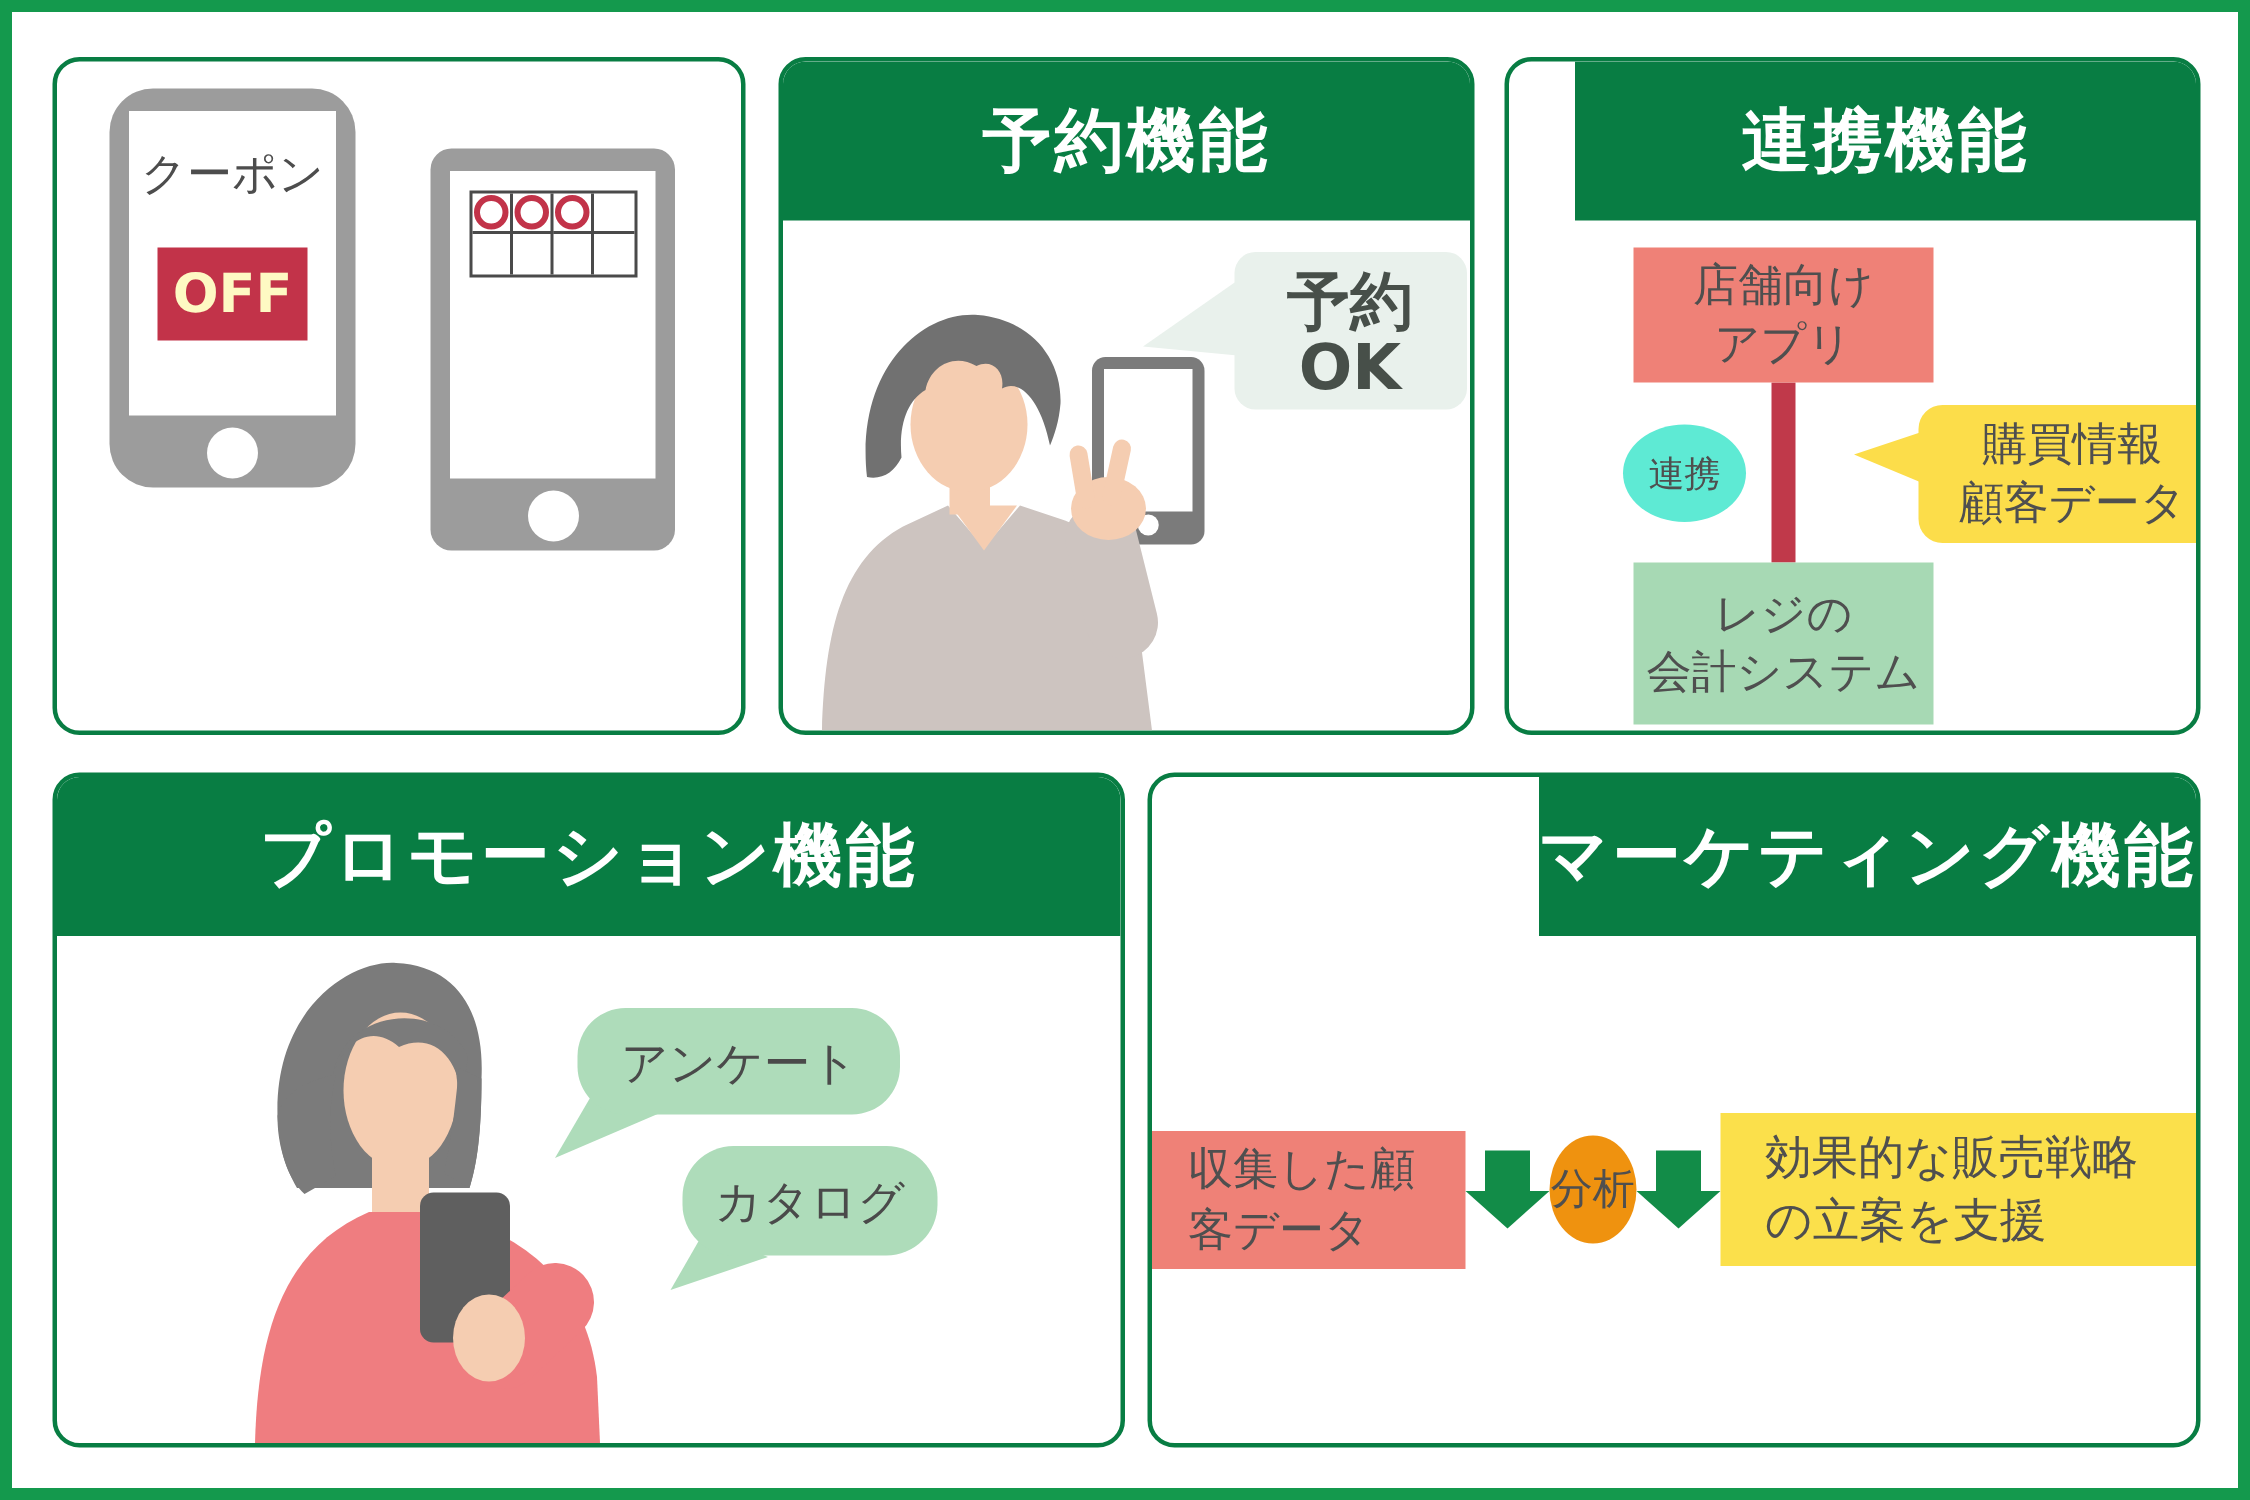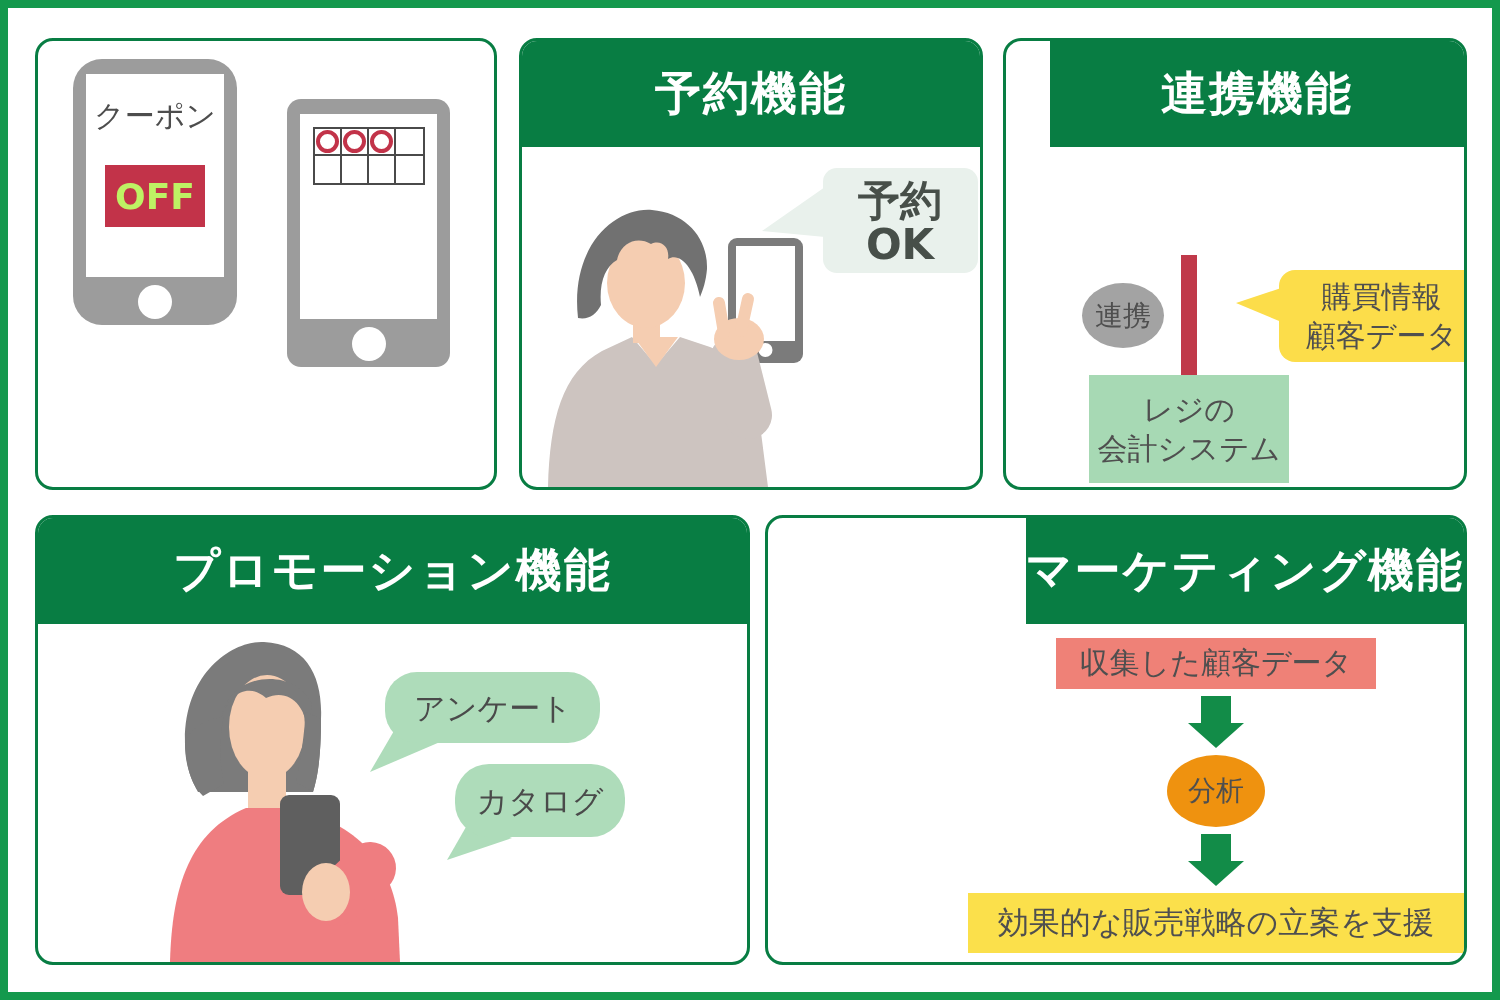--- a/index.html
+++ b/index.html
@@ -35,21 +35,21 @@
     display:flex;flex-direction:column;align-items:center;
   }
   .phone .home{
     position:absolute;bottom:6px;left:50%;transform:translateX(-50%);
     width:34px;height:34px;border-radius:50%;background:#ffffff;
   }
   #phone-coupon{left:35px;top:18px;width:164px;height:266px;border-radius:29px;}
   #phone-stamp{left:249px;top:58px;width:163px;height:268px;}
   .coupon-label{margin-top:22px;font-size:30px;color:#4d4d4d;}
   .off-badge{
-    margin-top:28px;width:100px;height:62px;background:#c23349;color:#bef264;
+    margin-top:28px;width:100px;height:62px;background:#c23349;color:#fef9c3;
     display:flex;align-items:center;justify-content:center;font-size:36px;font-weight:600;
   }
   .stamp-label{margin-top:24px;font-size:29px;line-height:1.3;color:#4d4d4d;text-align:center;}
   .stamp-grid{
     margin-top:13px;display:grid;grid-template-columns:repeat(4,27px);grid-auto-rows:27px;
     border:2px solid #4a4a4a;
   }
   .stamp-cell{box-sizing:border-box;border-right:2px solid #4a4a4a;border-bottom:2px solid #4a4a4a;
     display:flex;align-items:center;justify-content:center;}
   .stamp-cell:nth-child(4n){border-right:none;}
@@ -58,31 +58,31 @@
 
   .scene{position:absolute;inset:0;width:100%;height:100%;}
 
   
   .lbox{position:absolute;display:flex;flex-direction:column;align-items:center;justify-content:center;
     font-size:30px;line-height:1.3;color:#4f4f4f;text-align:center;}
   #store-app-box{left:39px;top:18px;width:200px;height:90px;background:#ef8177;}
   #register-box{left:39px;top:228px;width:200px;height:108px;background:#a7d9b4;}
   #link-connector{position:absolute;left:131px;top:108px;width:16px;height:120px;background:#c0394a;}
   #link-badge{
-    position:absolute;left:32px;top:136px;width:82px;height:65px;background:#a3a3a3;border-radius:50%;
-    display:flex;align-items:center;justify-content:center;font-size:28px;color:#4f4f4f;
+    position:absolute;left:32px;top:136px;width:82px;height:65px;background:#5eead4;border-radius:50%;
+    display:flex;align-items:center;justify-content:center;font-size:24px;color:#4f4f4f;
   }
   #purchase-bubble{left:229px;top:123px;width:205px;height:92px;background:#fcdd4a;border-radius:16px;}
   #purchase-bubble-tail{
     position:absolute;left:186px;top:140px;width:0;height:0;border-style:solid;
     border-width:16px 48px 20px 0;border-color:transparent #fcdd4a transparent transparent;
   }
 
   
-  #panel-marketing .panel-body{display:flex;flex-direction:column;align-items:center;}
+  #panel-marketing .panel-body{display:flex;flex-direction:row;align-items:center;}
   .m-step{display:flex;align-items:center;justify-content:center;color:#4f4f4f;}
   #collected-data-box{margin-top:14px;background:#ef8177;padding:5px 24px;font-size:30px;}
   #strategy-box{background:#fbe04b;padding:9px 30px;font-size:31px;}
   .down-arrow{display:flex;flex-direction:column;align-items:center;margin:7px 0;}
   .down-arrow .stem{width:30px;height:27px;background:#128c48;}
   .down-arrow .head{width:0;height:0;border-left:28px solid transparent;border-right:28px solid transparent;
     border-top:25px solid #128c48;}
   #analysis-badge{
     width:98px;height:72px;background:#ef920f;border-radius:50%;
     display:flex;align-items:center;justify-content:center;font-size:28px;color:#4f4f4f;
@@ -158,20 +158,24 @@
           <path d="M56,171 C48,100 92,60 130,63 C165,66 186,92 185,122 C184,134 181,143 178,150 C172,120 158,105 146,112 C148,100 139,92 129,97 C114,88 98,97 95,113 C83,120 77,136 79,158 C74,168 66,173 56,171 Z" fill="#717171"></path>
         </g>
       </svg>
     </div>
   </section>
 
   <section class="panel" id="panel-link">
     <div class="panel-header">連携機能</div>
     <div class="panel-body">
       <div id="link-connector"></div>
+      <div class="lbox" id="store-app-box">
+        <div>店舗向け</div>
+        <div>アプリ</div>
+      </div>
       <div id="link-badge">連携</div>
       <div id="purchase-bubble-tail"></div>
       <div class="lbox" id="purchase-bubble">
         <div>購買情報</div>
         <div>顧客データ</div>
       </div>
       <div class="lbox" id="register-box">
         <div>レジの</div>
         <div>会計システム</div>
       </div>

